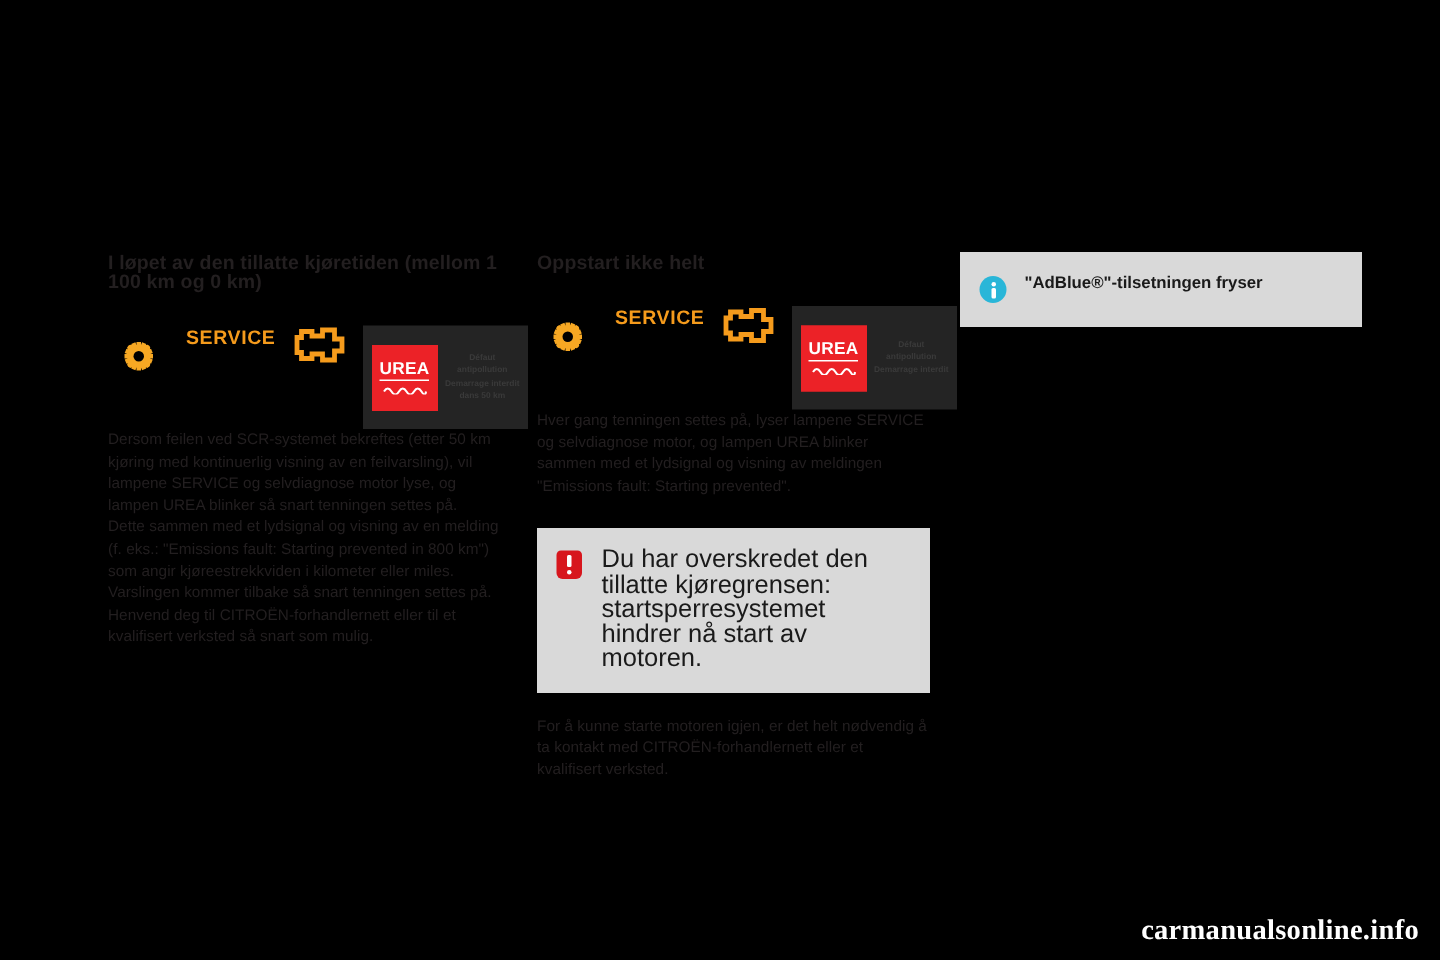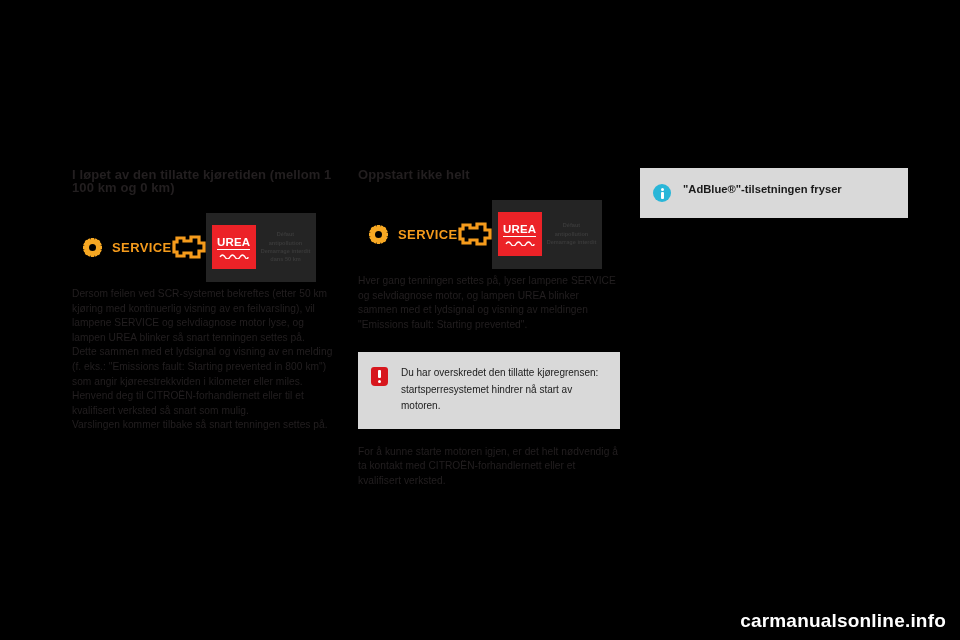--- a/index.html
+++ b/index.html
@@ -44,22 +44,21 @@
   }
   .body-copy p { margin: 0; }
 
   
   .icon-strip {
     position: relative;
     height: 60px;
     margin-top: 23px;
     margin-bottom: 10px;
     display: flex;
-    align-items: center;
-    gap: 0;
+    gap: 12px;
   }
 
   
   .sun-icon { width: 40px; height: 40px; position: relative; flex: 0 0 auto; }
   .sun-icon .ray {
     position: absolute;
     left: 50%; top: 50%;
     width: 3px; height: 19px;
     margin-left: -1.5px; margin-top: -9.5px;
     background: #f7a823;
@@ -144,21 +143,21 @@
   
   .callout {
     background: #d9d9d9;
     display: flex;
     align-items: flex-start;
     padding: 13px 14px 14px 13px;
     gap: 10px;
   }
   .callout-icon { flex: 0 0 auto; width: 20px; height: 20px; position: relative; margin-top: 1px; }
   .callout-text {
-    font-size: 10px;
+    font-size: 17px;
     line-height: 16.5px;
     color: #1a1a1a;
     font-family: "Liberation Sans", sans-serif;
   }
   .callout-title {
     font-size: 11.2px;
     font-weight: bold;
     color: #1a1a1a;
     line-height: 16px;
     margin-bottom: 7px;
@@ -223,21 +222,21 @@
 
   
   .watermark {
     position: absolute;
     right: 14px;
     bottom: 8px;
     color: #ffffff;
     font-size: 19px;
     font-weight: bold;
     letter-spacing: 0.2px;
-    font-family: Liberation Sans, sans-serif;
+    font-family: Liberation Serif, serif;
   }
 </style>
 </head>
 <body>
 
 <div id="page">
 
   <div class="col col-left">
 
     <div class="col-heading">I løpet av den tillatte kjøretiden (mellom 1 100 km og 0 km)</div>
@@ -277,22 +276,22 @@
           <span>Demarrage interdit</span>
           <span>dans 50 km</span>
         </div>
       </div>
 
     </div>
 
     <div class="body-copy">
       <p>Dersom feilen ved SCR-systemet bekreftes (etter 50 km kjøring med kontinuerlig visning av en feilvarsling), vil lampene SERVICE og selvdiagnose motor lyse, og lampen UREA blinker så snart tenningen settes på.</p>
       <p>Dette sammen med et lydsignal og visning av en melding (f. eks.: "Emissions fault: Starting prevented in 800 km") som angir kjøreestrekkviden i kilometer eller miles.</p>
+      <p>Varslingen kommer tilbake så snart tenningen settes på.</p>
       <p>Henvend deg til CITROËN-forhandlernett eller til et kvalifisert verksted så snart som mulig.</p>
-      <p>Varslingen kommer tilbake så snart tenningen settes på.</p>
     </div>
 
   </div>
 
   <div class="col col-mid">
 
     <div class="col-heading">Oppstart ikke helt</div>
 
     <div class="icon-strip">
 

